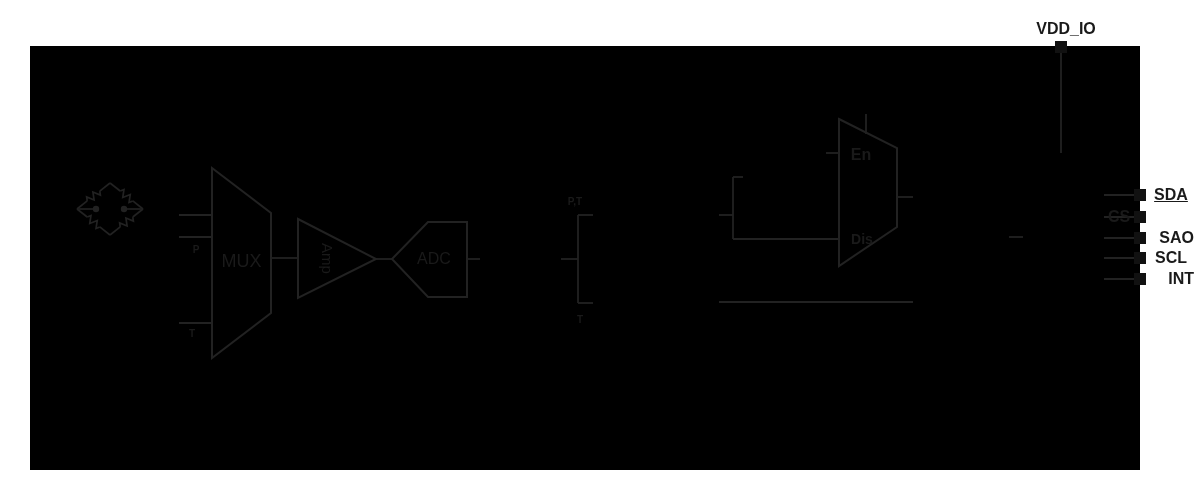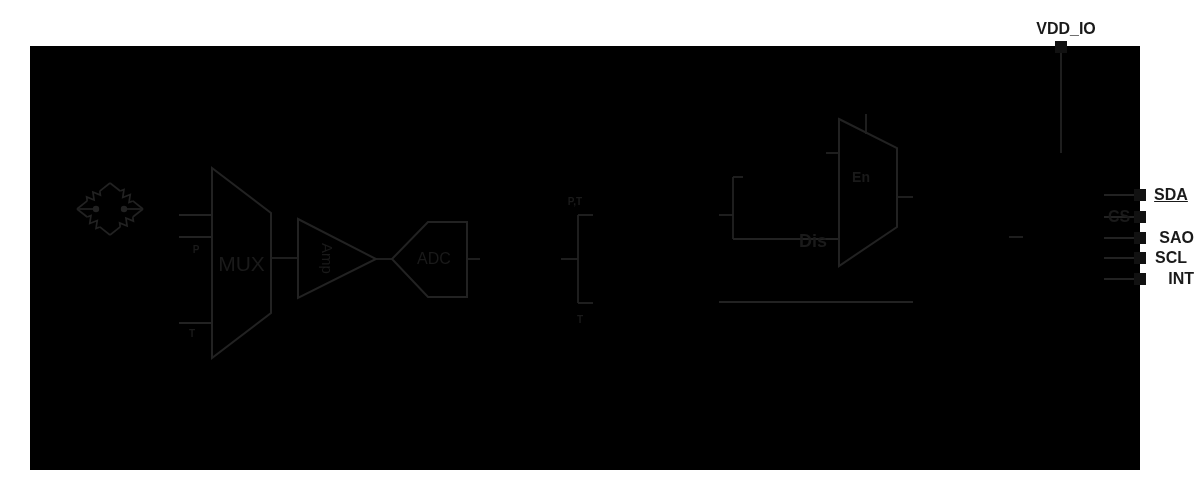--- a/index.html
+++ b/index.html
@@ -36,21 +36,21 @@
   .box-label { white-space: pre-line; }
   .flabel {
     position: absolute;
     z-index: 3;
     text-align: center;
     white-space: pre-line;
     line-height: 1.1;
   }
   .small-label { font-size: 10px; font-weight: 600; }
   .pin-label { font-size: 16px; font-weight: 600; }
-  .shape-label { font-size: 21px; }
+  .shape-label { font-size: 18px; }
   line, polygon, polyline, path { stroke: #222222; fill: none; }
 </style>
 </head>
 <body>
 
 <div id="canvas">
 
   <div class="box" style="left:39px; top:175px; width:140px; height:108px; justify-content:flex-end; padding-bottom:3px;">
     <span class="box-label">Pressure sensing
 MEMS cell</span>
@@ -193,22 +193,22 @@
   </svg>
 
   <div class="flabel shape-label" style="left:212px; top:252px; width:59px;">MUX</div>
   <div class="flabel" style="left:306px; top:250px; width:40px; height:17px; font-size:15px; transform:rotate(90deg);">Amp</div>
   <div class="flabel" style="left:404px; top:250px; width:60px; font-size:16px;">ADC</div>
 
   <div class="flabel small-label" style="left:186px; top:244px; width:20px;">P</div>
   <div class="flabel small-label" style="left:182px; top:328px; width:20px;">T</div>
   <div class="flabel small-label" style="left:555px; top:196px; width:40px;">P,T</div>
   <div class="flabel small-label" style="left:570px; top:314px; width:20px;">T</div>
-  <div class="flabel small-label" style="left:846px; top:146px; width:30px; font-size:14px;margin-top:24px;">En</div>
-  <div class="flabel small-label" style="left:795px; top:232px; width:36px; font-size:18px;">Dis</div>
+  <div class="flabel small-label" style="left:846px; top:146px; width:30px; font-size:16px;">En</div>
+  <div class="flabel small-label" style="left:844px; top:232px; width:36px; font-size:14px;">Dis</div>
 
   <div class="flabel pin-label" style="left:1026px; top:4px; width:80px;margin-top:16px;">VDD_IO</div>
 
   <div class="flabel pin-label" style="left:1148px; top:186px; width:46px;text-decoration:underline;">SDA</div>
   <div class="flabel pin-label" style="left:1096px; top:208px; width:46px;text-align:center;">CS</div>
   <div class="flabel pin-label" style="left:1148px; top:229px; width:46px;text-align:right;">SAO</div>
   <div class="flabel pin-label" style="left:1148px; top:249px; width:46px;">SCL</div>
   <div class="flabel pin-label" style="left:1148px; top:270px; width:46px;text-align:right;">INT</div>
 
 </div>

